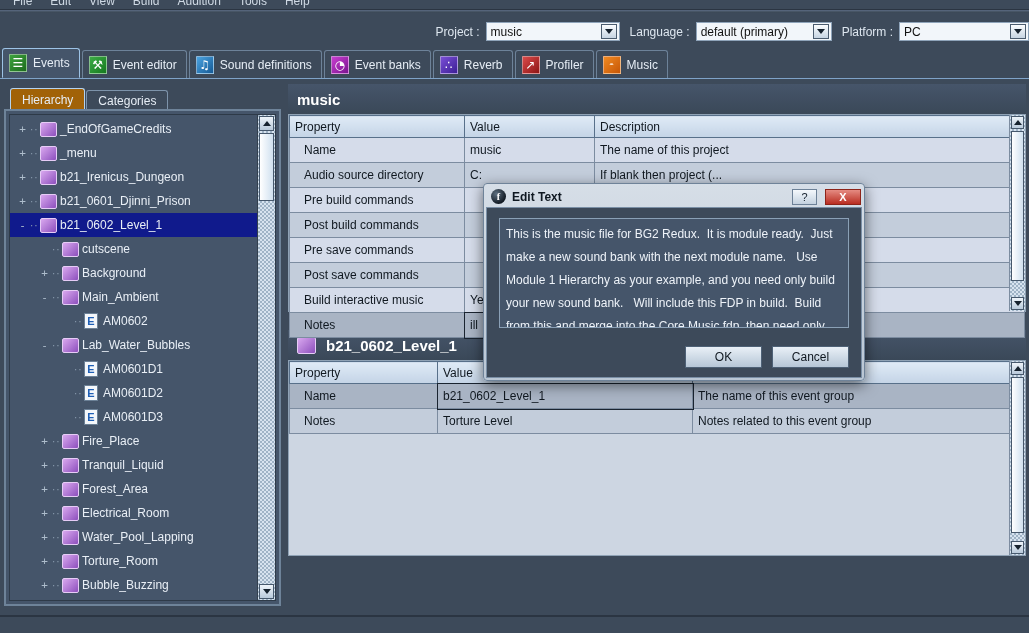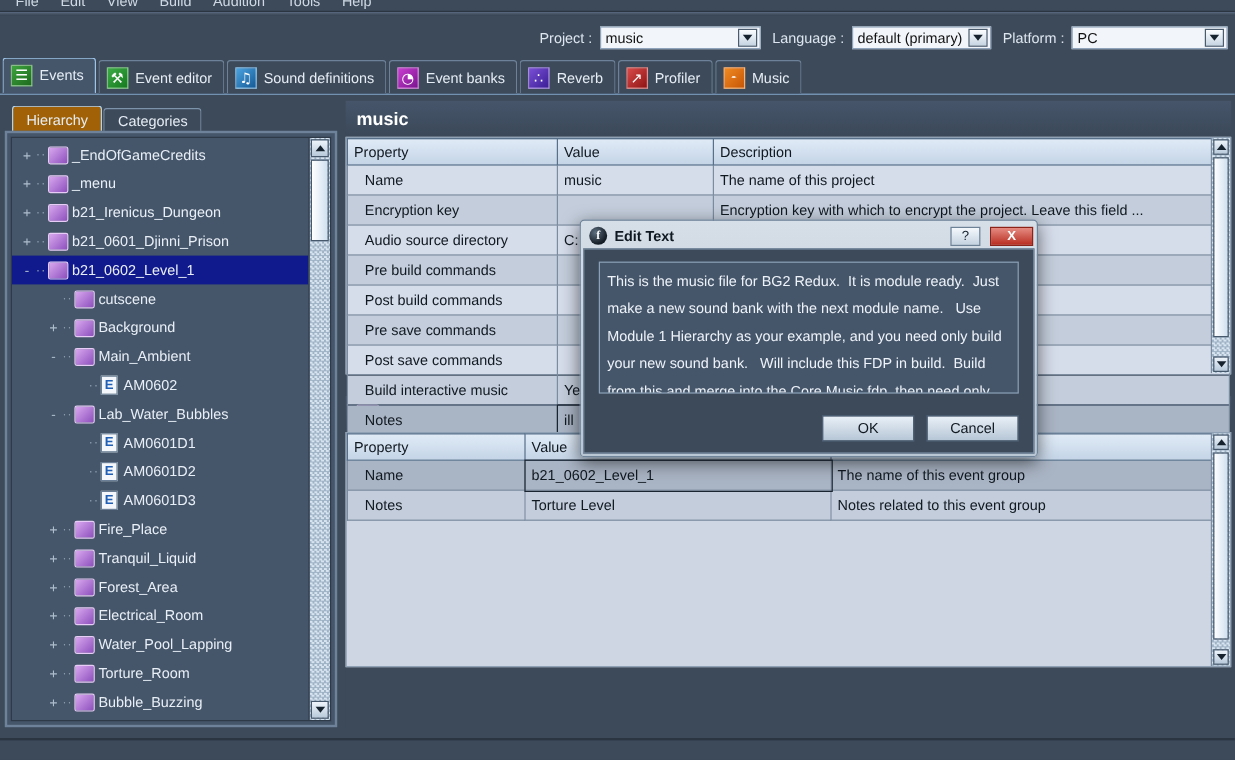--- a/index.html
+++ b/index.html
@@ -32,21 +32,21 @@
     position: absolute; left:0; top: 10px; width: 1029px; height: 3px;
     background: linear-gradient(to bottom,#4e5c6d,#374351);
     border-top: 1px solid #55647a;
   }
 
   
   #topbar {
     position: absolute; left: 0; top: 13px; width: 1029px; height: 37px;
     background: #3d4a5a;
     display: flex; align-items: center; justify-content: flex-end;
-    padding-right: 6px;
+    padding-right: 0px;
   }
   .tb-label {
     color: #dde6ef; font-size: 12px; margin: 0 6px 0 10px; white-space: nowrap;
   }
   .combo {
     height: 19px;
     background: #f2f6fa;
     border: 1px solid #8fa4ba;
     color: #111;
     display: flex; align-items: center;
@@ -60,21 +60,21 @@
     background: linear-gradient(to bottom,#fbfdff,#c6d4e2);
     border: 1px solid #4a5b6e;
     display: flex; align-items: center; justify-content: center;
   }
   .combo .arrow:after {
     content: ""; width: 0; height: 0;
     border-left: 4px solid transparent; border-right: 4px solid transparent;
     border-top: 5px solid #16222e;
   }
   #combo-project  { width: 134px; }
-  #combo-language { width: 116px; }
+  #combo-language { width: 136px; }
   #combo-platform { width: 130px; }
 
   
   #tabbar {
     position: absolute; left: 0; top: 49px; width: 1029px; height: 30px;
     background: #3d4a5a;
     border-bottom: 1px solid #7fa3c8;
     display: flex; align-items: flex-end;
     padding-left: 2px;
   }
@@ -595,25 +595,20 @@
             <th>Description</th>
           </tr>
         </thead>
       <tbody>
           <tr class="">
             <td class="pname"><span>Name</span></td>
             <td>music</td>
             <td>The name of this project</td>
           </tr>
           <tr class="">
-            <td class="pname"><span>Encryption key</span></td>
-            <td></td>
-            <td>Encryption key with which to encrypt the project. Leave this field ...</td>
-          </tr>
-          <tr class="">
             <td class="pname"><span>Audio source directory</span></td>
             <td>C:</td>
             <td>If blank then project (...</td>
           </tr>
           <tr class="">
             <td class="pname"><span>Pre build commands</span></td>
             <td></td>
             <td>d per line)</td>
           </tr>
           <tr class="">

